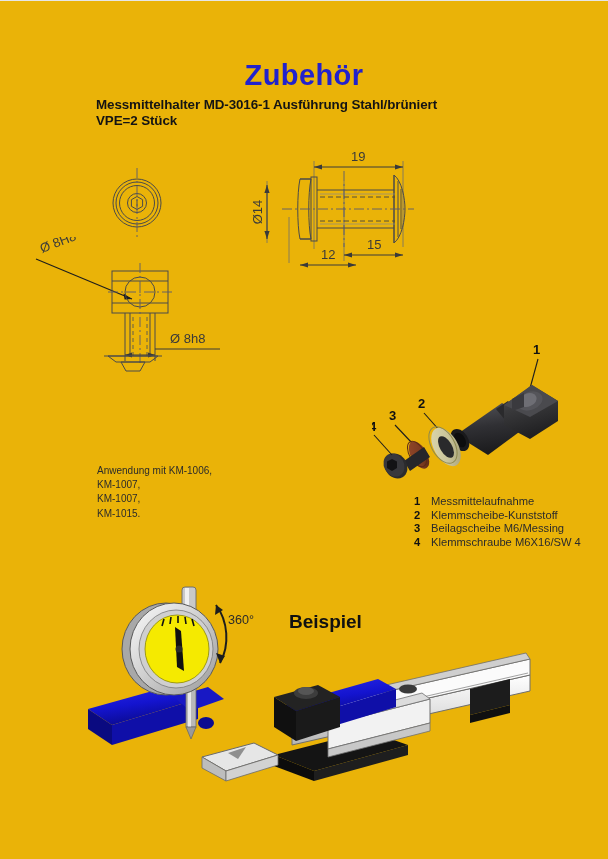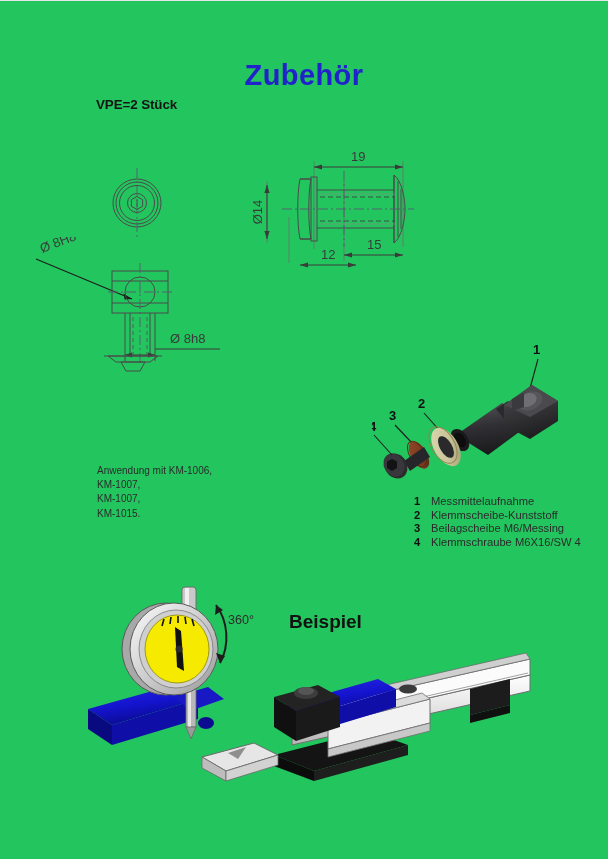--- a/index.html
+++ b/index.html
@@ -9,21 +9,21 @@
     background: #ffffff;
   }
   body {
     font-family: "Liberation Sans", sans-serif;
     color: #1a1a1a;
   }
   #page {
     position: relative;
     width: 608px;
     height: 859px;
-    background: #22c55e;
+    background: #eab308;
     overflow: hidden;
     border-top: 1px solid #e6e6e6;
     box-sizing: border-box;
   }
 
   
   #page-title {
     position: absolute;
     left: 0;
     top: 58px;
@@ -115,20 +115,21 @@
   }
 </style>
 </head>
 <body>
 
 <div id="page">
 
   <div id="page-title">Zubehör</div>
 
   <div id="subtitle-block">
+    <div class="sub-line">Messmittelhalter MD-3016-1 Ausführung Stahl/brüniert</div>
     <div class="sub-line">VPE=2 Stück</div>
   </div>
 
   <svg class="draw" style="left:100px; top:166px;" width="74" height="72" viewBox="0 0 74 72">
     <g fill="none" stroke="#4a4a4a" stroke-width="1">
       <circle cx="37" cy="36" r="24"></circle>
       <circle cx="37" cy="36" r="21"></circle>
       <circle cx="37" cy="36" r="17.5"></circle>
       <circle cx="37" cy="36" r="9.5"></circle>
     </g>

